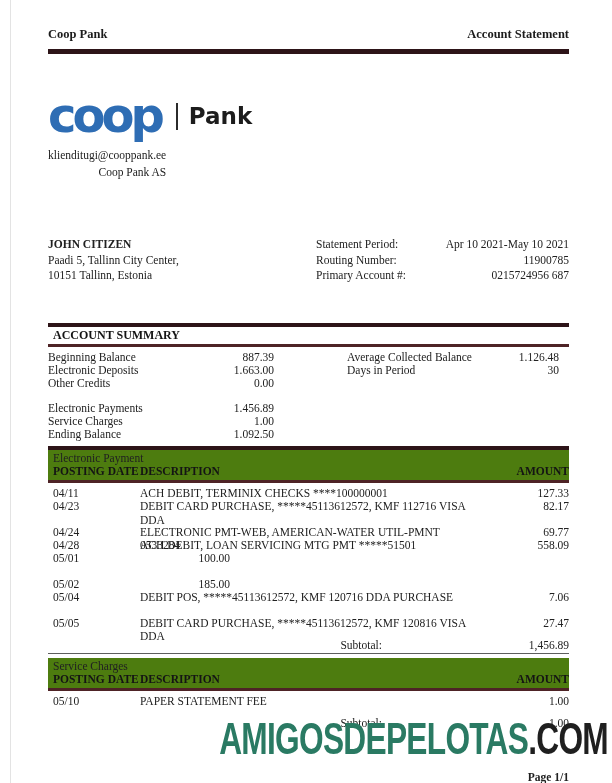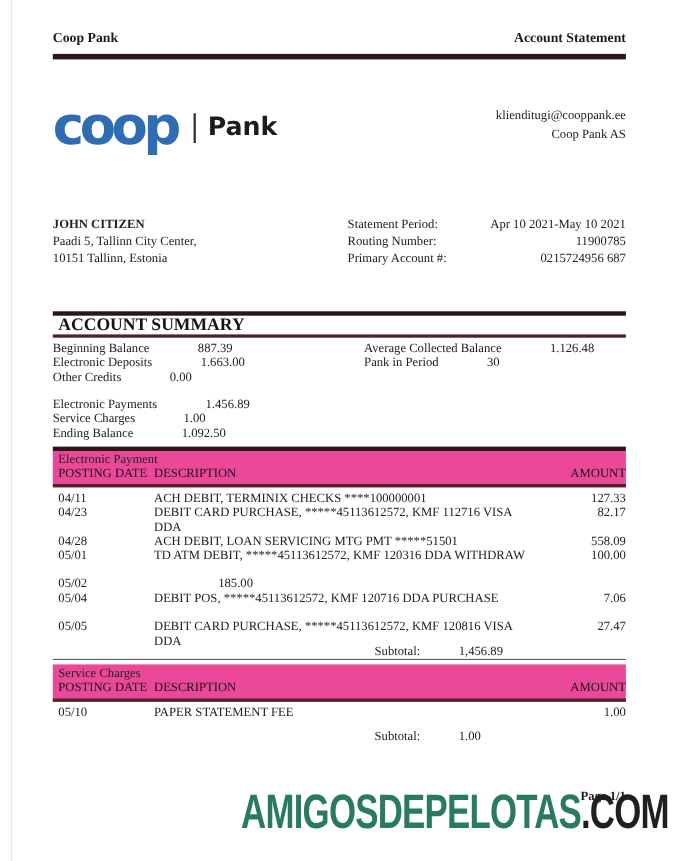--- a/index.html
+++ b/index.html
@@ -7,65 +7,65 @@
   .page { position:relative; width:612px; height:783px; background:#fff; overflow:hidden; }
   .edge-line { position:absolute; left:10px; top:0; bottom:0; width:1px; background:#e3e3e3; }
   .content { position:absolute; left:48px; top:0; width:521px; }
 
   
   .topbar { display:flex; justify-content:space-between; margin-top:27px;
             font-weight:bold; font-size:12.5px; padding-bottom:7px;
             border-bottom:5px solid #2d1418; color:#1c1c1c; }
 
   
-  .brandrow { margin-top:36px; display:flex; justify-content:space-between; align-items:flex-start; }
+  .brandrow { margin-top:36px; display:flex; justify-content:space-between; align-items:flex-start;flex-direction:column; }
   .logo { display:flex; align-items:center; height:50px; }
   .logo-coop { font-family:"DejaVu Sans", sans-serif; font-weight:bold; font-size:48px;
                letter-spacing:-4px; color:#2e6db4; line-height:42px; }
   .logo-sep { width:2px; height:27px; background:#2b2b2b; margin:2px 11px 0 15px; }
   .logo-pank { font-family:"DejaVu Sans", sans-serif; font-weight:600; font-size:23px;
                color:#1c1c1c; margin-top:2px; }
   .contact { text-align:right; font-size:11.5px; line-height:16.5px; margin-top:7px; }
 
   
   .inforow { margin-top:57px; display:flex; justify-content:space-between; font-size:11.5px; line-height:15.5px; }
   .customer .name { font-weight:bold; }
   .stmtinfo { width:253px; }
   .kv-row { display:flex; justify-content:space-between; height:15.5px; }
   .kv-row .v { }
 
   
   .summary { margin-top:39px; }
   .summary-title { border-top:4px solid #2d1418; border-bottom:3px solid #4e2326;
-                   font-weight:bold; font-size:16px; line-height:13px; padding:2px 0 2px 5px;
+                   font-weight:bold; font-size:12px; line-height:13px; padding:2px 0 2px 5px;
                    color:#141414; }
   .summary-body { display:flex; justify-content:space-between; padding-top:4px;
                   font-size:11.5px; }
   .sum-col-left { width:226px; }
-  .sum-col-right { width:212px; margin-right:26px; }
-  .sum-row { display:flex; height:13.2px; line-height:13.2px;gap:44px; }
+  .sum-col-right { width:212px; margin-right:10px; }
+  .sum-row { display:flex; justify-content:space-between; height:13.2px; line-height:13.2px;gap:44px; }
   .sum-row.spacer { height:12px; }
   .sum-row .v { text-align:right; }
 
   
   .tx-section { margin-top:4px; }
   .tx-section.with-topline { border-top:4px solid #2d1418; }
-  .tx-band { background:#ec4899; border-bottom:3px solid #4e2326; padding:2px 0 2px 0; }
+  .tx-band { background:#4d7c0f; border-bottom:3px solid #4e2326; padding:2px 0 2px 0; }
   .tx-band .band-title { font-size:11.5px; line-height:13px; padding-left:5px; }
-  .band-cols { display:flex; font-weight:normal; font-size:11.5px; line-height:13.5px; color:#141414; }
+  .band-cols { display:flex; font-weight:bold; font-size:11.5px; line-height:13.5px; color:#141414; }
   .col-date { width:87px; padding-left:5px; flex:none; }
   .col-desc { flex:1; }
   .col-amt  { width:90px; text-align:right; flex:none; }
   .tx-rows { padding-top:4px; font-size:11.5px; }
   .tx-row { display:flex; height:13.2px; line-height:13.2px; }
   .tx-row.spacer { height:12.5px; }
   .subtotal-row { display:flex; justify-content:flex-end; font-size:11.5px; line-height:13.5px;
                   margin-top:9px; padding-bottom:0;gap:35px; }
   .subtotal-row.underlined { border-bottom:1px solid #5e5e5e; }
-  .subtotal-amt { width:152px; }
+  .subtotal-amt { width:152px; text-align:right; }
 
   
   .pagenum { margin-top:40px; text-align:right; font-weight:bold; font-size:11.5px; }
 
   
   .watermark { position:absolute; top:714px; right:4px; white-space:nowrap;
                font-family:"Liberation Sans", sans-serif; font-weight:bold; font-size:44px;
                transform:scaleX(0.72); transform-origin:right center; letter-spacing:-1px; }
 </style>
 </head>
@@ -160,21 +160,21 @@
           </div>
         <div class="sum-col-right">
 
             <div class="sum-row">
               <span class="k">Average Collected Balance</span>
               <span class="v">1.126.48</span>
             </div>
 
 
             <div class="sum-row">
-              <span class="k">Pank in Period</span>
+              <span class="k">Days in Period</span>
               <span class="v">30</span>
             </div>
           </div>
       </div>
     </div>
 
     <div class="tx-section with-topline">
       <div class="tx-band">
         <div class="band-title">Electronic Payment</div>
         <div class="band-cols">
@@ -196,30 +196,34 @@
             <span class="col-desc">DEBIT CARD PURCHASE, *****45113612572, KMF 112716 VISA DDA</span>
             <span class="col-amt">82.17</span>
           </div>
 
           <div class="tx-row spacer">
             <span class="col-date"></span>
             <span class="col-desc"></span>
             <span class="col-amt"></span>
           </div>
 
+          <div class="tx-row">
+            <span class="col-date">04/24</span>
+            <span class="col-desc">ELECTRONIC PMT-WEB, AMERICAN-WATER UTIL-PMNT 0533284</span>
+            <span class="col-amt">69.77</span>
+          </div>
 
           <div class="tx-row">
             <span class="col-date">04/28</span>
             <span class="col-desc">ACH DEBIT, LOAN SERVICING MTG PMT *****51501</span>
             <span class="col-amt">558.09</span>
           </div>
 
           <div class="tx-row">
             <span class="col-date">05/01</span>
-            <span class="col-desc">TD ATM DEBIT, *****45113612572, KMF 120316 DDA WITHDRAW</span>
             <span class="col-amt">100.00</span>
           </div>
 
           <div class="tx-row spacer">
             <span class="col-date"></span>
             <span class="col-desc"></span>
             <span class="col-amt"></span>
           </div>
 
           <div class="tx-row">

